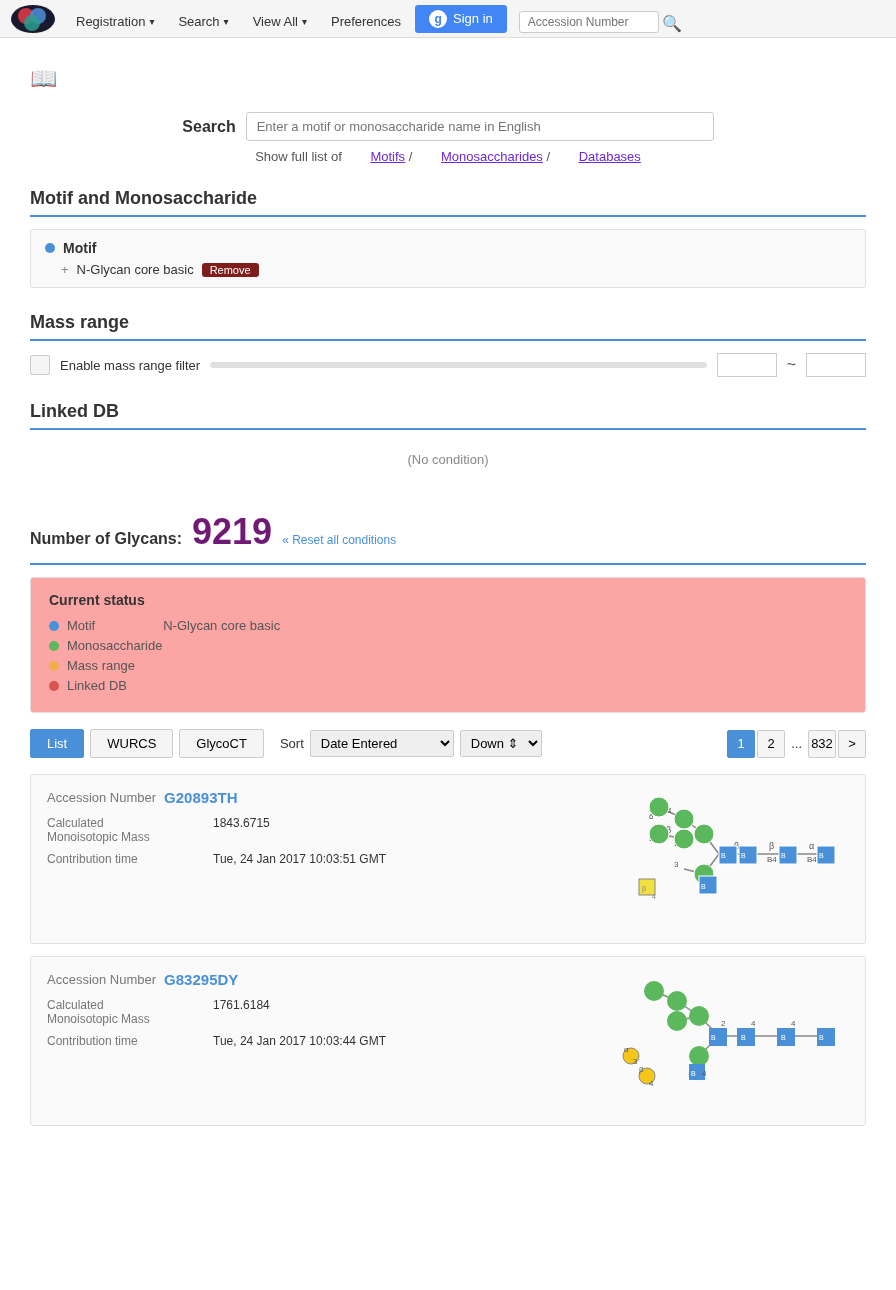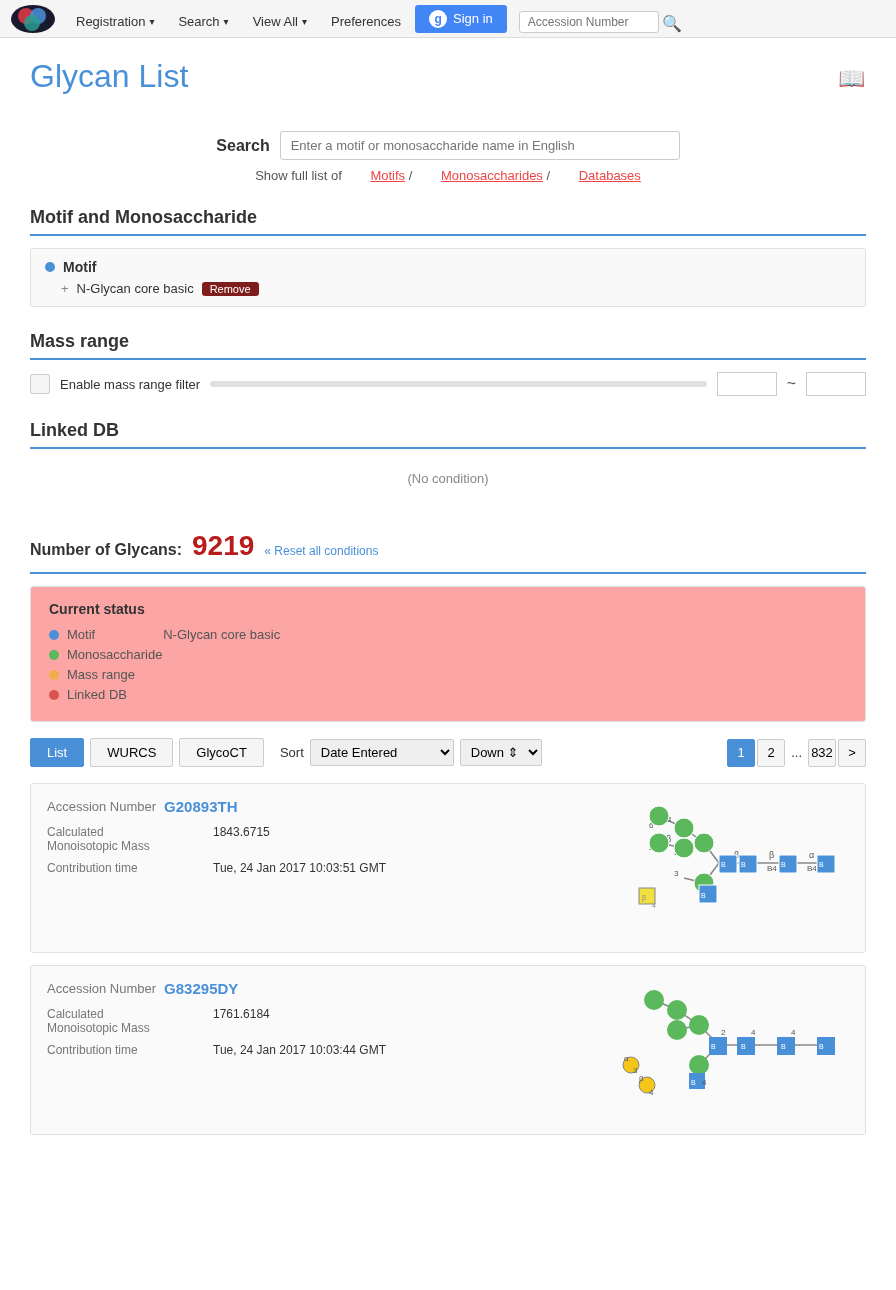--- a/index.html
+++ b/index.html
@@ -98,33 +98,33 @@
       align-items: center;
       justify-content: center;
       gap: 10px;
       margin-bottom: 8px;
     }
     .search-label {
       font-size: 16px;
       font-weight: bold;
     }
     .search-input {
-      width: 400px;
+      width: 468px;
       border: 1px solid #ccc;
       border-radius: 3px;
       padding: 6px 10px;
       font-size: 13px;
       color: #999;
     }
     .show-full-list {
       font-size: 13px;
       color: #555;
     }
     .show-full-list a {
-      color: #ef4444;
+      color: #6d28d9;
       text-decoration: underline;
       cursor: pointer;
       margin-left: 25px;
     }
 
     
     .section {
       margin: 24px 0;
     }
     .section-title {
@@ -222,23 +222,23 @@
       display: flex;
       align-items: baseline;
       gap: 10px;
       margin: 34px 0 10px;
     }
     .count-label {
       font-size: 16px;
       font-weight: bold;
     }
     .count-number {
-      font-size: 28px;
-      font-weight: bold;
-      color: #b91c1c;
+      font-size: 36px;
+      font-weight: bold;
+      color: #701a75;
     }
     .reset-link {
       font-size: 12px;
       color: #4a90d9;
       cursor: pointer;
     }
     .section-divider {
       border: none;
       border-top: 2px solid #4a90d9;
       margin-bottom: 12px;
@@ -416,21 +416,20 @@
       <span>Sign in</span>
     </button>
     <input class="nav-search-box" placeholder="Accession Number" style="">
     <span style="font-size:16px;color:#555;cursor:pointer;">🔍</span>
   </div>
 </nav>
 
 <div class="main">
 
   <div style="display:flex; align-items:flex-start; justify-content:space-between; margin-bottom:10px;">
-    <h1 class="page-title">Glycan List</h1>
     <span class="book-icon">📖</span>
   </div>
 
   <div class="search-section">
     <div class="search-row">
       <span class="search-label">Search</span>
       <input class="search-input" placeholder="Enter a motif or monosaccharide name in English" style="">
     </div>
     <div class="show-full-list">
       <span>Show full list of</span>

